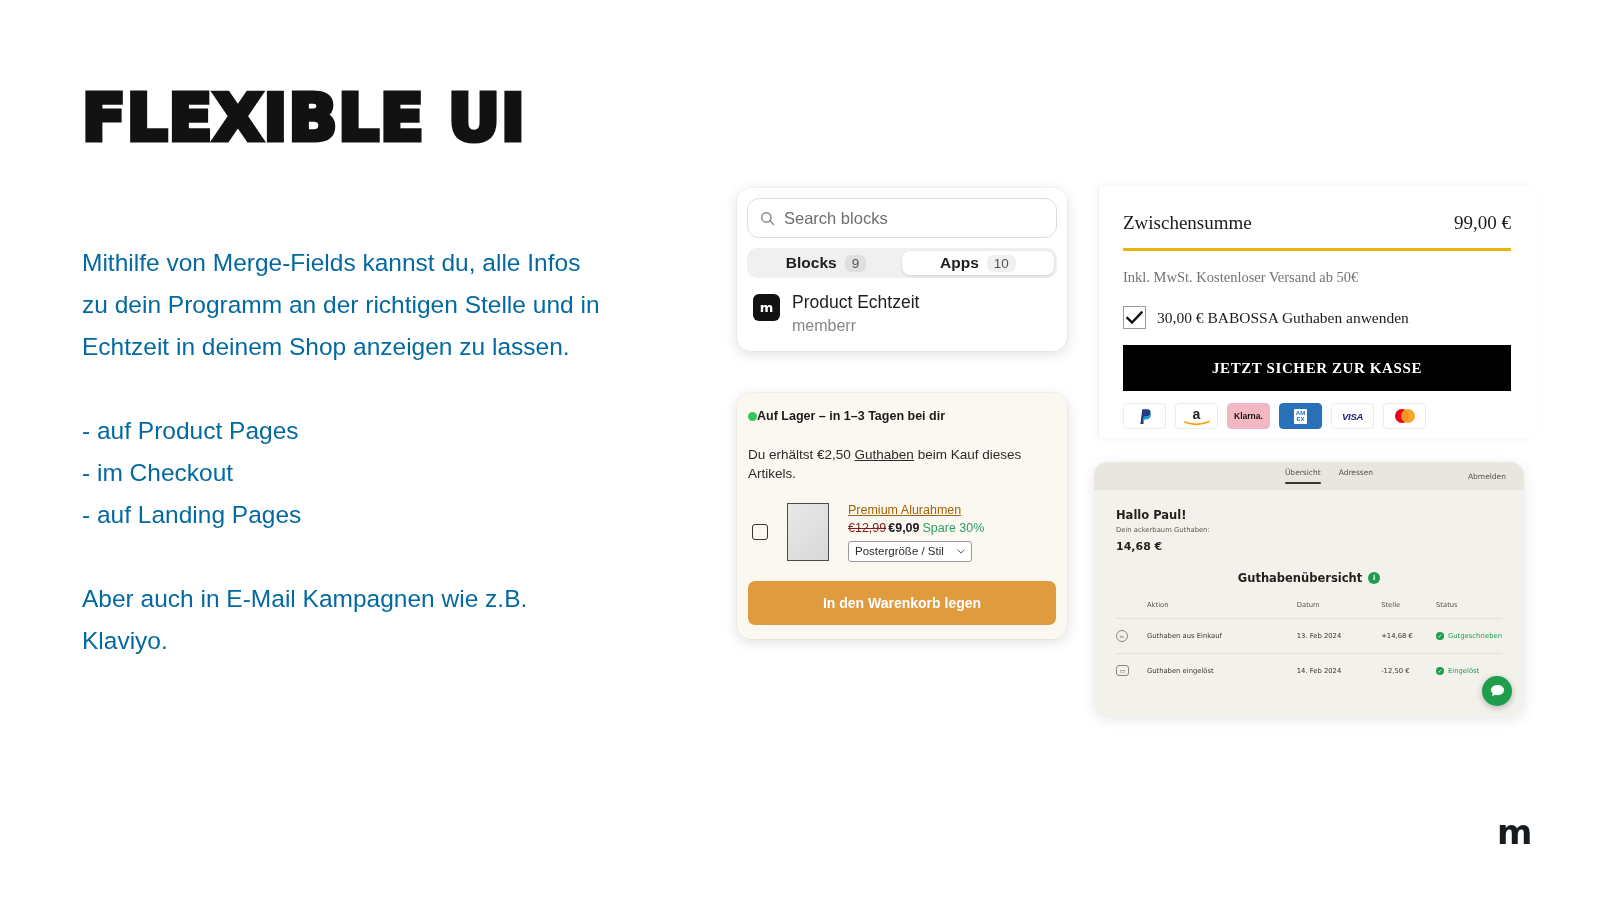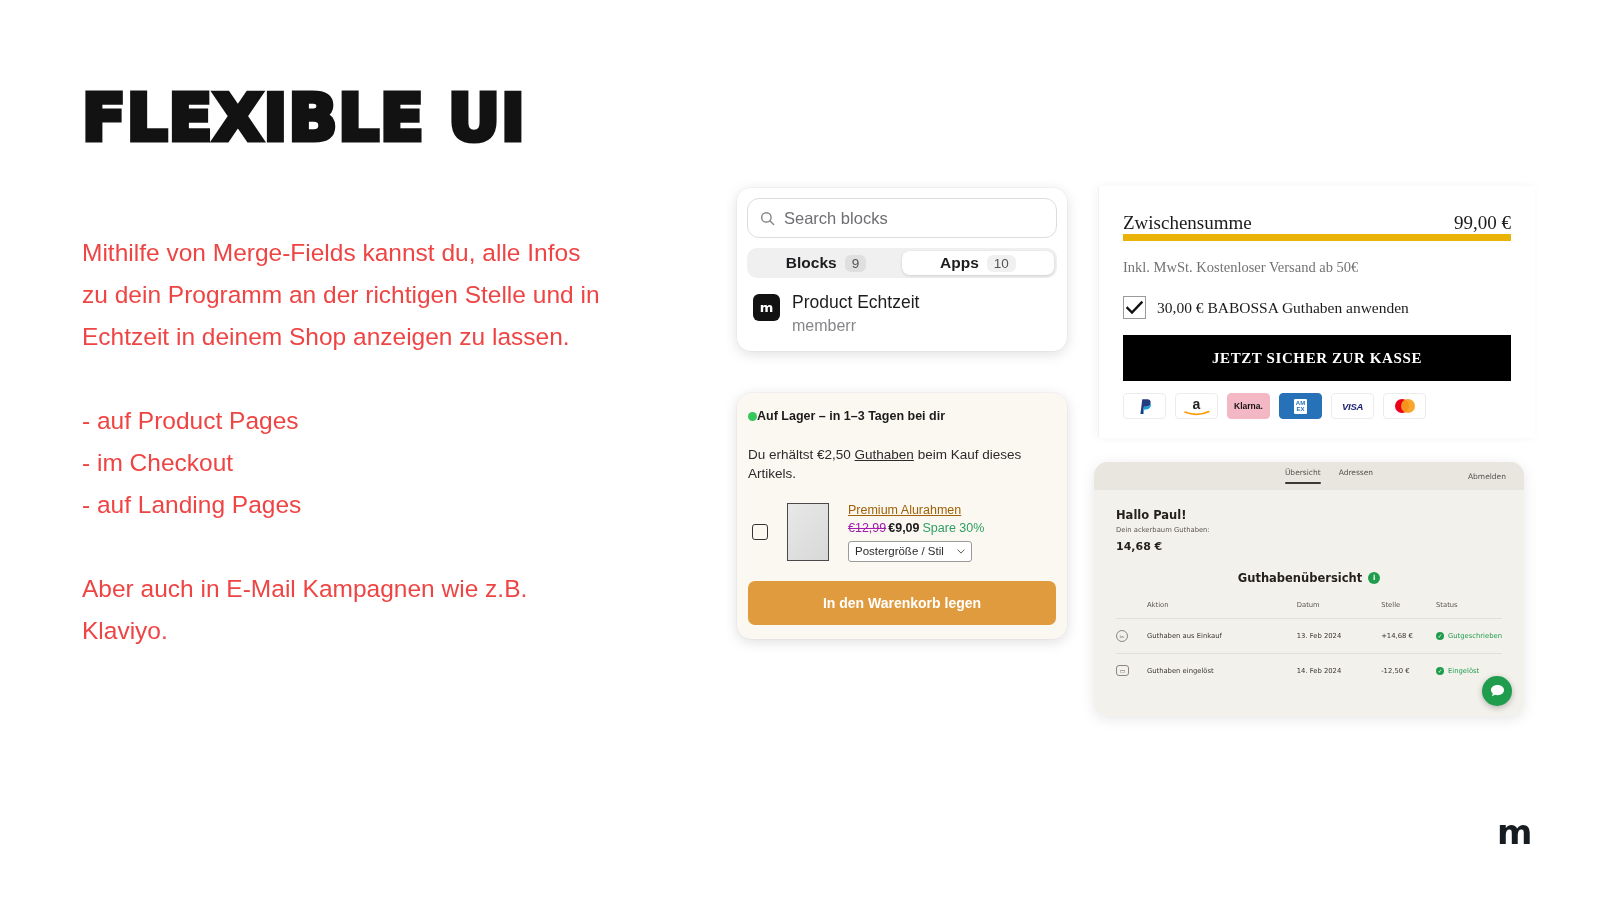--- a/index.html
+++ b/index.html
@@ -15,24 +15,24 @@
   .headline {
     position: absolute; left: 82px; top: 86px;
     font-family: "DejaVu Sans", sans-serif;
     font-size: 64px; line-height: 1.0;
     font-weight: 700; letter-spacing: 1px;
     color: #121212;
     -webkit-text-stroke: 5px #121212;
     paint-order: stroke fill;
   }
   .body-copy {
-    position: absolute; left: 82px; top: 232px;
+    position: absolute; left: 82px; top: 242px;
     width: 520px;
     font-size: 24.5px; line-height: 42px;
-    color: #ef4444; font-weight: 400;
+    color: #0369a1; font-weight: 400;
   }
   .body-copy p { margin: 0; }
   .body-copy .gap { height: 42px; }
   .bullets { line-height: 42px; }
 
   
   .picker {
     position: absolute; left: 737px; top: 188px;
     width: 330px;
     background: #ffffff;
@@ -91,21 +91,21 @@
     width:16px; height:16px; border:1.6px solid #333; border-radius:3px; flex:0 0 auto;
   }
   .thumb-wrap { width:58px; height:62px; display:flex; align-items:center; justify-content:center; flex:0 0 auto; }
   .thumb {
     width: 42px; height: 58px; background: linear-gradient(135deg,#e8e8e8,#d8d8d8);
     border: 1.6px solid #4a4a4a;
   }
   .pinfo { flex: 1; min-width: 0; }
   .pname { font-size: 12.5px; color:#a16207;text-decoration:underline; }
   .pprice { font-size: 12.5px; margin-top: 4px; }
-  .pprice .old { color:#a21caf; text-decoration: line-through; }
+  .pprice .old { color:#7f1d1d; text-decoration: line-through; }
   .pprice .new { color:#1b1b1b; font-weight:600; margin-left:2px;}
   .pprice .save { color:#2e9e63; margin-left:3px; }
   .psel {
     margin-top: 6px; width: 124px; height: 21px;
     border:1px solid #9a9a9a; border-radius: 3px; background:#fff;
     display:flex; align-items:center; justify-content:space-between;
     padding: 0 6px; font-size: 11.5px; color:#2b2b2b;
   }
   .cta {
     margin-top: 18px; height: 44px;
@@ -120,22 +120,22 @@
     width: 437px; height: 252px;
     background:#fff;
     border-left: 1px solid #f2f2f2;
     border-radius: 3px;
     box-shadow: -2px 0 10px rgba(0,0,0,.045);
     font-family: "Liberation Serif", serif;
     padding: 26px 24px 0 24px;
   }
   .sub-row {
     display:flex; justify-content: space-between; align-items: baseline;
-    font-size: 19px; color:#1b1b1b; 
-    border-bottom: 7px solid #eab308;
+    font-size: 19px; color:#1b1b1b; padding-bottom: 14px;
+    border-bottom: 3px solid #eab308;
   }
   .tax { font-size: 14.5px; color:#737373; margin-top: 18px; }
   .credit-row { display:flex; align-items:center; gap:11px; margin-top: 20px; }
   .credit-box {
     width: 23px; height: 23px; border:1.5px solid #9b9b9b; background:#fff;
     display:flex; align-items:center; justify-content:center; flex:0 0 auto;
   }
   .credit-box svg { display:block; }
   .credit-label { font-size: 15.5px; color:#1b1b1b; }
   .checkout-btn {

